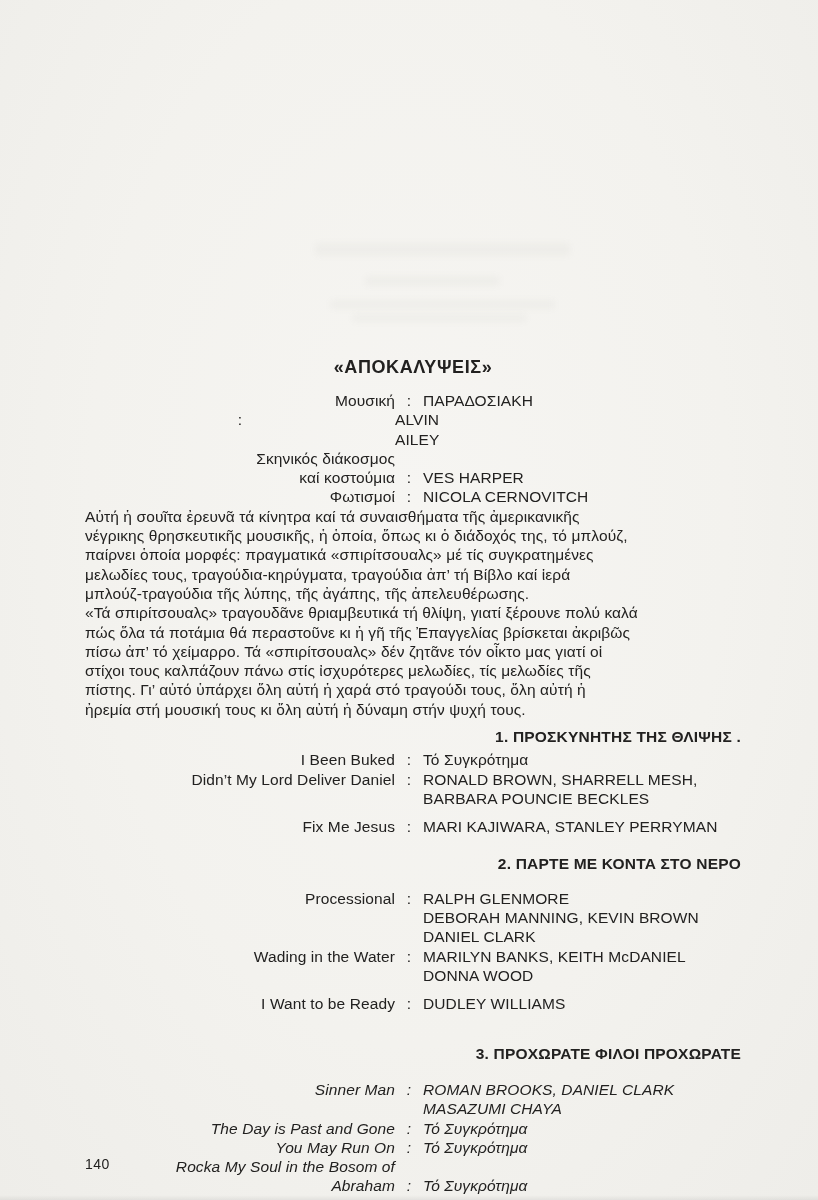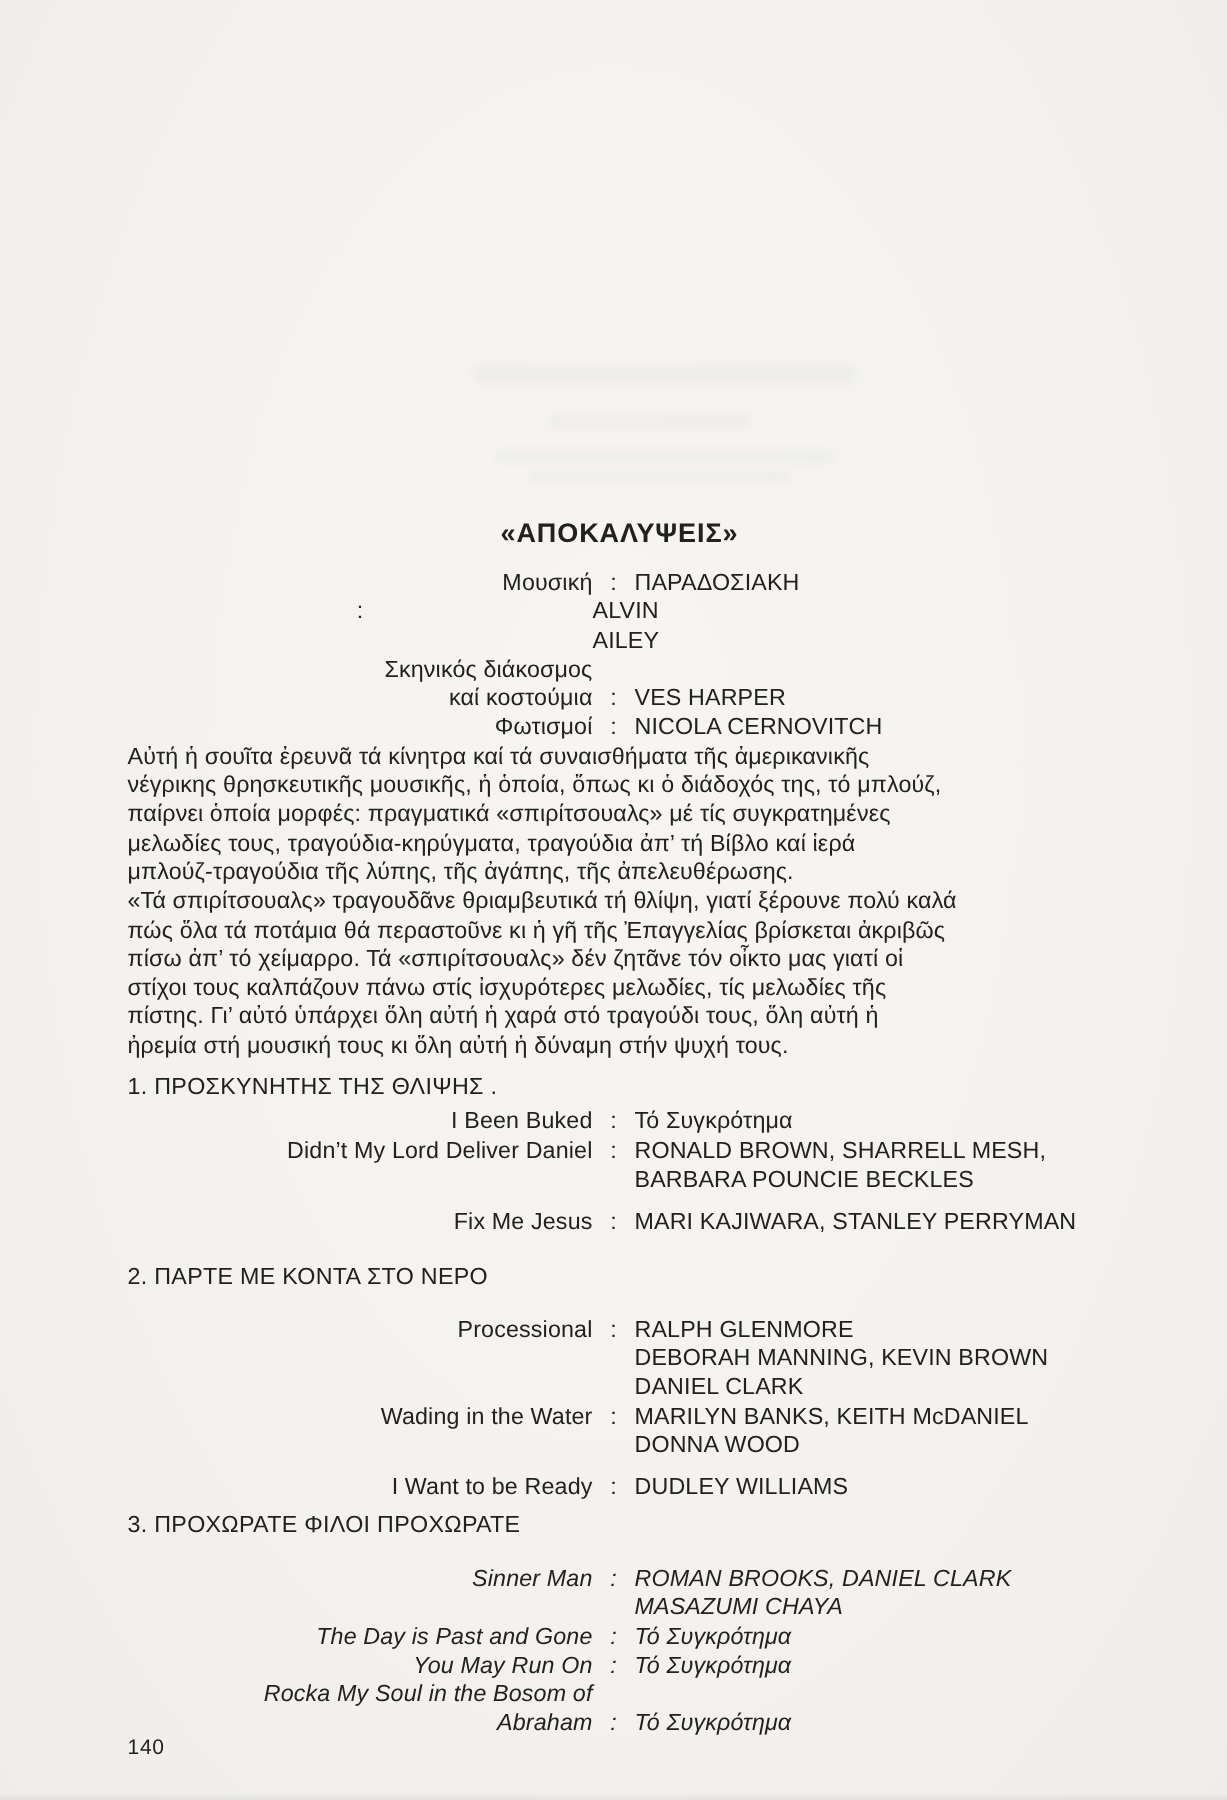--- a/index.html
+++ b/index.html
@@ -29,21 +29,21 @@
     filter: blur(3px);
     border-radius: 3px;
   }
   .ghost-1 { left: 315px; top: 243px; width: 255px; height: 13px; }
   .ghost-2 { left: 365px; top: 276px; width: 135px; height: 10px; }
   .ghost-3 { left: 330px; top: 300px; width: 225px; height: 9px; }
   .ghost-4 { left: 352px; top: 314px; width: 175px; height: 8px; }
 
   .content {
     position: absolute;
-    left: 85px; top: 0;
+    left: 85px; top: 12px;
     width: 656px;
     font-size: 15.5px;
     line-height: 19.3px;
     letter-spacing: 0.1px;
   }
   .title {
     margin: 345px 0 0 0;
     font-size: 18px;
     font-weight: bold;
     text-align: center;
@@ -58,32 +58,32 @@
   }
   .row .lbl { text-align: right; }
   .row .sep { text-align: center; }
   .row .val {}
   .vline { display: block; }
 
   .description { }
 
   section h2 {
     font-size: 15.5px;
-    font-weight: normal;
-    text-align: left;
+    font-weight: bold;
+    text-align: right;
     margin: 0;
     line-height: 19.3px;
     letter-spacing: 0.2px;
   }
   .rows {}
   .sec1 h2 { margin-top: 8px; }
   .sec1 .rows { margin-top: 4px; }
   .sec2 h2 { margin-top: 17px; }
   .sec2 .rows { margin-top: 16px; }
-  .sec3 h2 { margin-top: 5px; }
+  .sec3 h2 { margin-top: 30px; }
   .sec3 .rows { margin-top: 17px; font-style: italic; }
   .gap { margin-top: 9px; }
 
   .page-number {
     position: absolute;
     left: 85px; top: 1156px;
     font-size: 14px;
     letter-spacing: 0.5px;
   }
 </style>

